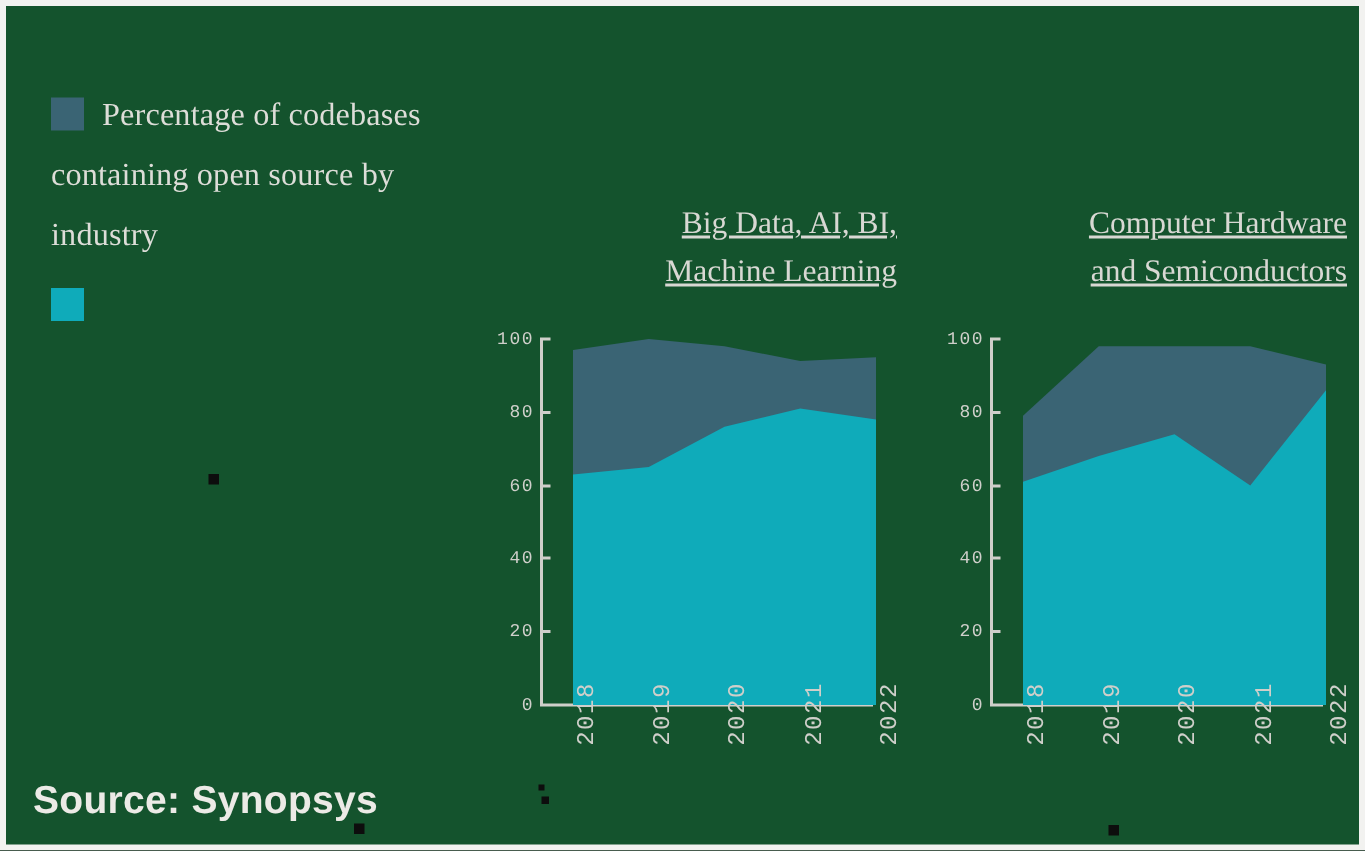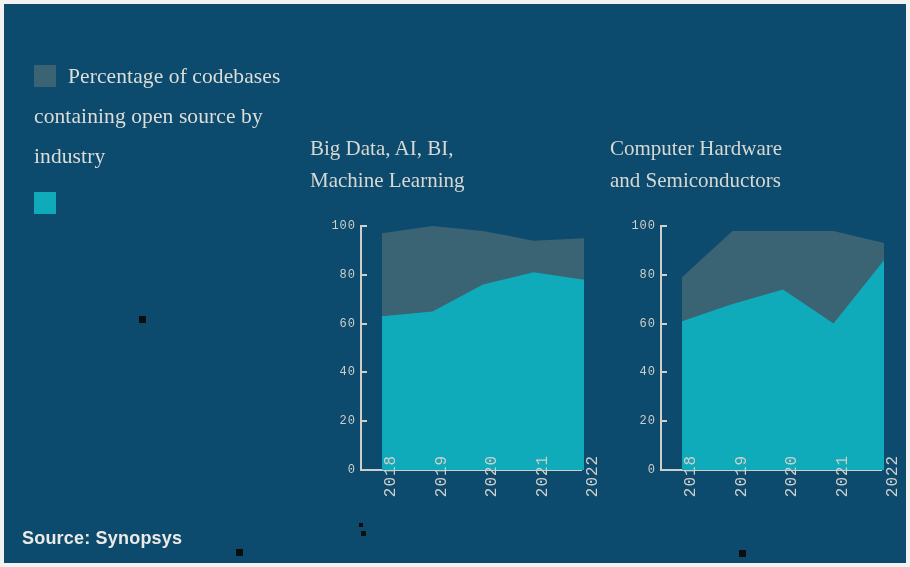--- a/index.html
+++ b/index.html
@@ -10,21 +10,21 @@
     height: 567px;
     background: #0a0a0a;
     overflow: hidden;
     font-family: "Liberation Serif", serif;
   }
 
   #slide {
     position: relative;
     width: 910px;
     height: 567px;
-    background: #0c4a6e;
+    background: #14532d;
     border: 4px solid #f2f2f0;
     overflow: hidden;
   }
 
   
   #legend {
     position: absolute;
     left: 30px;
     top: 52px;
     width: 290px;
@@ -60,27 +60,28 @@
   .chart-block {
     position: absolute;
     top: 0;
     width: 300px;
     height: 412px;
   }
   .chart-block.c0 { left: 0; }
   .chart-block.c1 { left: 300px; }
 
   .chart-title {
-    text-align: left;
+    text-align: right;
     color: #d8d8d3;
     font-family: "Liberation Serif", serif;
     font-size: 21px;
     line-height: 32px;
     padding: 0 6px;
     white-space: pre-line;
+    text-decoration: underline;
   }
 
   .plot-wrap {
     position: absolute;
     left: 0;
     top: 94px;
     width: 300px;
     height: 250px;
   }
 
@@ -158,21 +159,21 @@
     white-space: nowrap;
   }
 
   
   #source {
     position: absolute;
     left: 18px;
     bottom: 14px;
     color: #eceae6;
     font-family: "Liberation Sans", sans-serif;
-    font-size: 18px;
+    font-size: 26px;
     font-weight: bold;
     letter-spacing: .2px;
   }
 
   
   .artifact {
     position: absolute;
     background: #0d0d0d;
     width: 7px;
     height: 7px;

